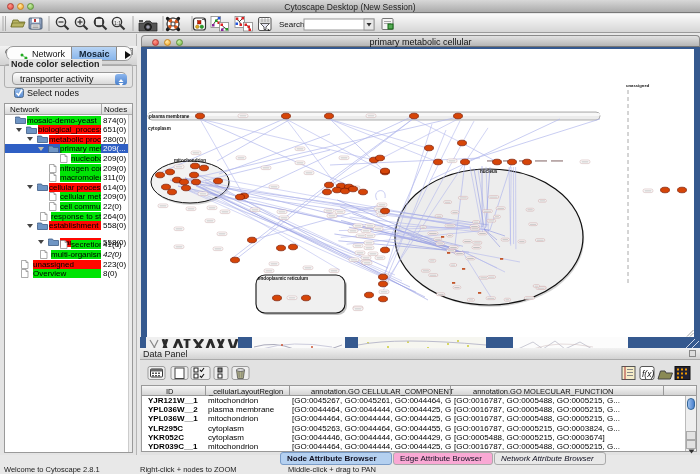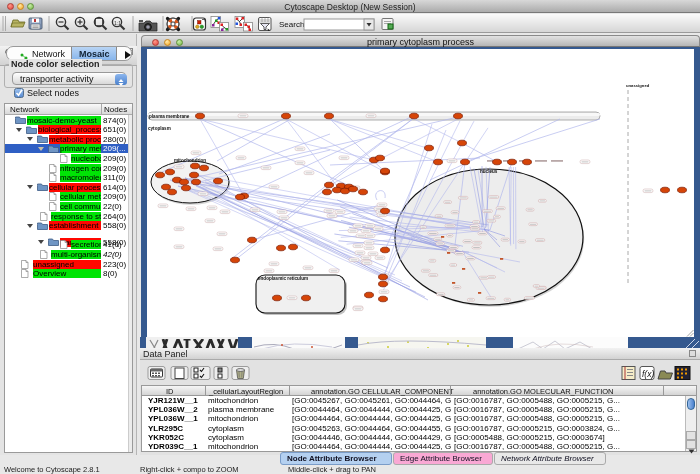--- a/index.html
+++ b/index.html
@@ -312,21 +312,21 @@
     </div>
     <span class="abs" style="left:123px;top:11px;width:4px;height:337px;background:#ececec;border-left:1px solid #ccc;"></span>
   </div>
 </div>
 
 <div class="abs" style="left:141px;top:35px;width:559px;height:313px;">
   <div class="abs" style="left:0;top:0;width:559px;height:12px;background:linear-gradient(#e2e2e2,#b6b6b6);border:1px solid #8a8a8a;border-bottom:1px solid #777;border-radius:4px 4px 0 0;">
     <span class="abs" style="left:10px;top:2.5px;width:7px;height:7px;border-radius:50%;background:radial-gradient(circle at 35% 30%,#ff9a8a,#e3443d);border:0.5px solid #b03c36;"></span>
     <span class="abs" style="left:22px;top:2.5px;width:7px;height:7px;border-radius:50%;background:radial-gradient(circle at 35% 30%,#ffe9a8,#f5a623);border:0.5px solid #c8861e;"></span>
     <span class="abs" style="left:34px;top:2.5px;width:7px;height:7px;border-radius:50%;background:radial-gradient(circle at 35% 30%,#c8edaa,#7ab847);border:0.5px solid #5f913a;"></span>
-    <div class="abs" style="left:0;top:1px;width:100%;text-align:center;font-size:9px;color:#111;">primary cytoplasm process</div>
+    <div class="abs" style="left:0;top:1px;width:100%;text-align:center;font-size:9px;color:#111;">primary metabolic cellular</div>
   </div>
   <div class="abs" style="left:0;top:12px;width:559px;height:301px;background:#35598f;"></div>
   <div class="abs" style="left:6px;top:14px;width:547px;height:288px;background:#fff;overflow:hidden;">
 <svg width="547" height="288" viewBox="0 0 547 288" style="position:absolute;left:0;top:0">
 <rect x="1" y="63" width="452" height="8" rx="4" fill="#ececec" stroke="#999" stroke-width="0.8"></rect>
 <rect x="1" y="64" width="452" height="3" rx="1.5" fill="#f8f8f8"></rect>
 <ellipse cx="343.2" cy="189.8" rx="94" ry="68" fill="#aaa" opacity="0.5"></ellipse>
 <ellipse cx="342" cy="188" rx="94" ry="68" fill="#ededed" stroke="#111" stroke-width="1.2"></ellipse>
 <ellipse cx="44.2" cy="134.8" rx="39" ry="21" fill="#aaa" opacity="0.5"></ellipse>
 <ellipse cx="43" cy="133" rx="39" ry="21" fill="#f2f2f2" stroke="#111" stroke-width="1.0"></ellipse>
@@ -905,14 +905,14 @@
 <div class="abs" style="left:280px;top:452px;width:112px;height:13px;background:#b4d0f0;border:1px solid #7a9cc8;border-radius:3px;">
   <span class="abs" style="left:6px;top:1px;font-size:8px;font-weight:bold;color:#112;">Node Attribute Browser</span>
 </div>
 <div class="abs" style="left:393px;top:452px;width:100px;height:13px;background:#f9a8d4;border:1px solid #aaa;border-radius:3px;">
   <span class="abs" style="left:6px;top:1px;font-size:8px;color:#112;">Edge Attribute Browser</span>
 </div>
 <div class="abs" style="left:494px;top:452px;width:112px;height:13px;background:#e8e8e8;border:1px solid #aaa;border-radius:3px;">
   <span class="abs" style="left:6px;top:1px;font-size:8px;color:#112;font-style:italic;">Network Attribute Browser</span>
 </div>
 <span class="abs" style="left:4px;top:465px;font-size:7.5px;color:#222;">Welcome to Cytoscape 2.8.1</span>
-<span class="abs" style="left:140px;top:465px;font-size:7.5px;color:#222;">Right-click + compo to ZOOM</span>
+<span class="abs" style="left:140px;top:465px;font-size:7.5px;color:#222;">Right-click + nodes to ZOOM</span>
 <span class="abs" style="left:288px;top:465px;font-size:7.5px;color:#222;">Middle-click + drag to PAN</span>
 
 </body></html>

